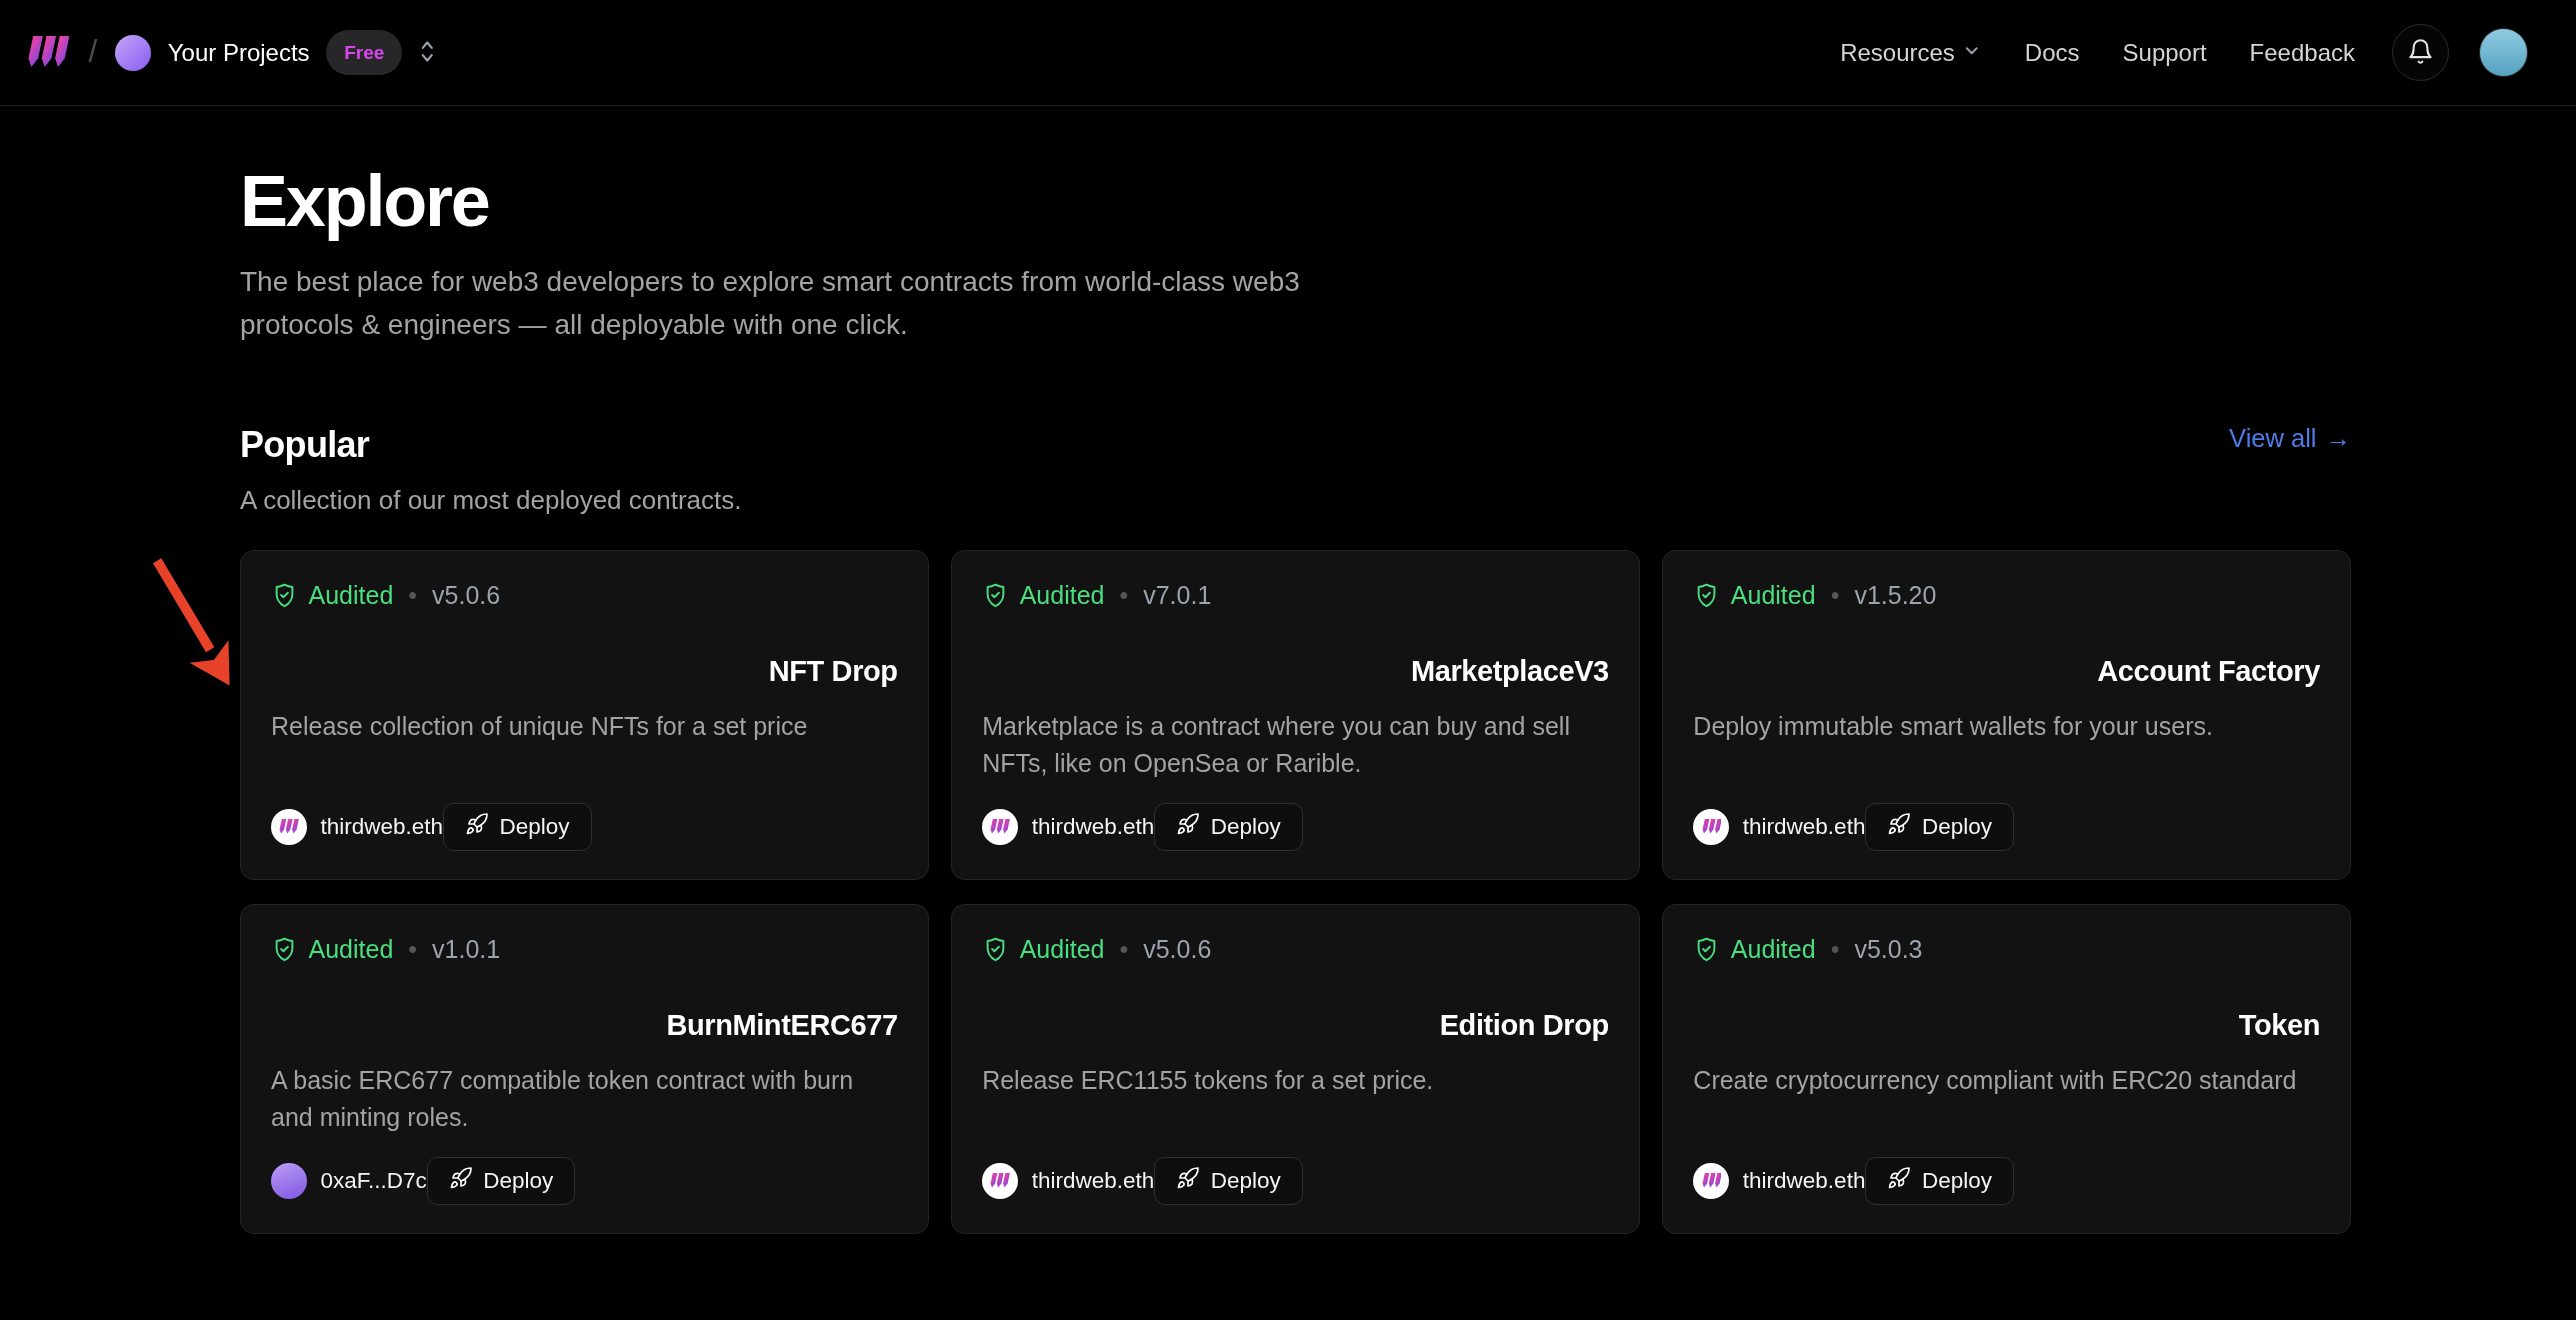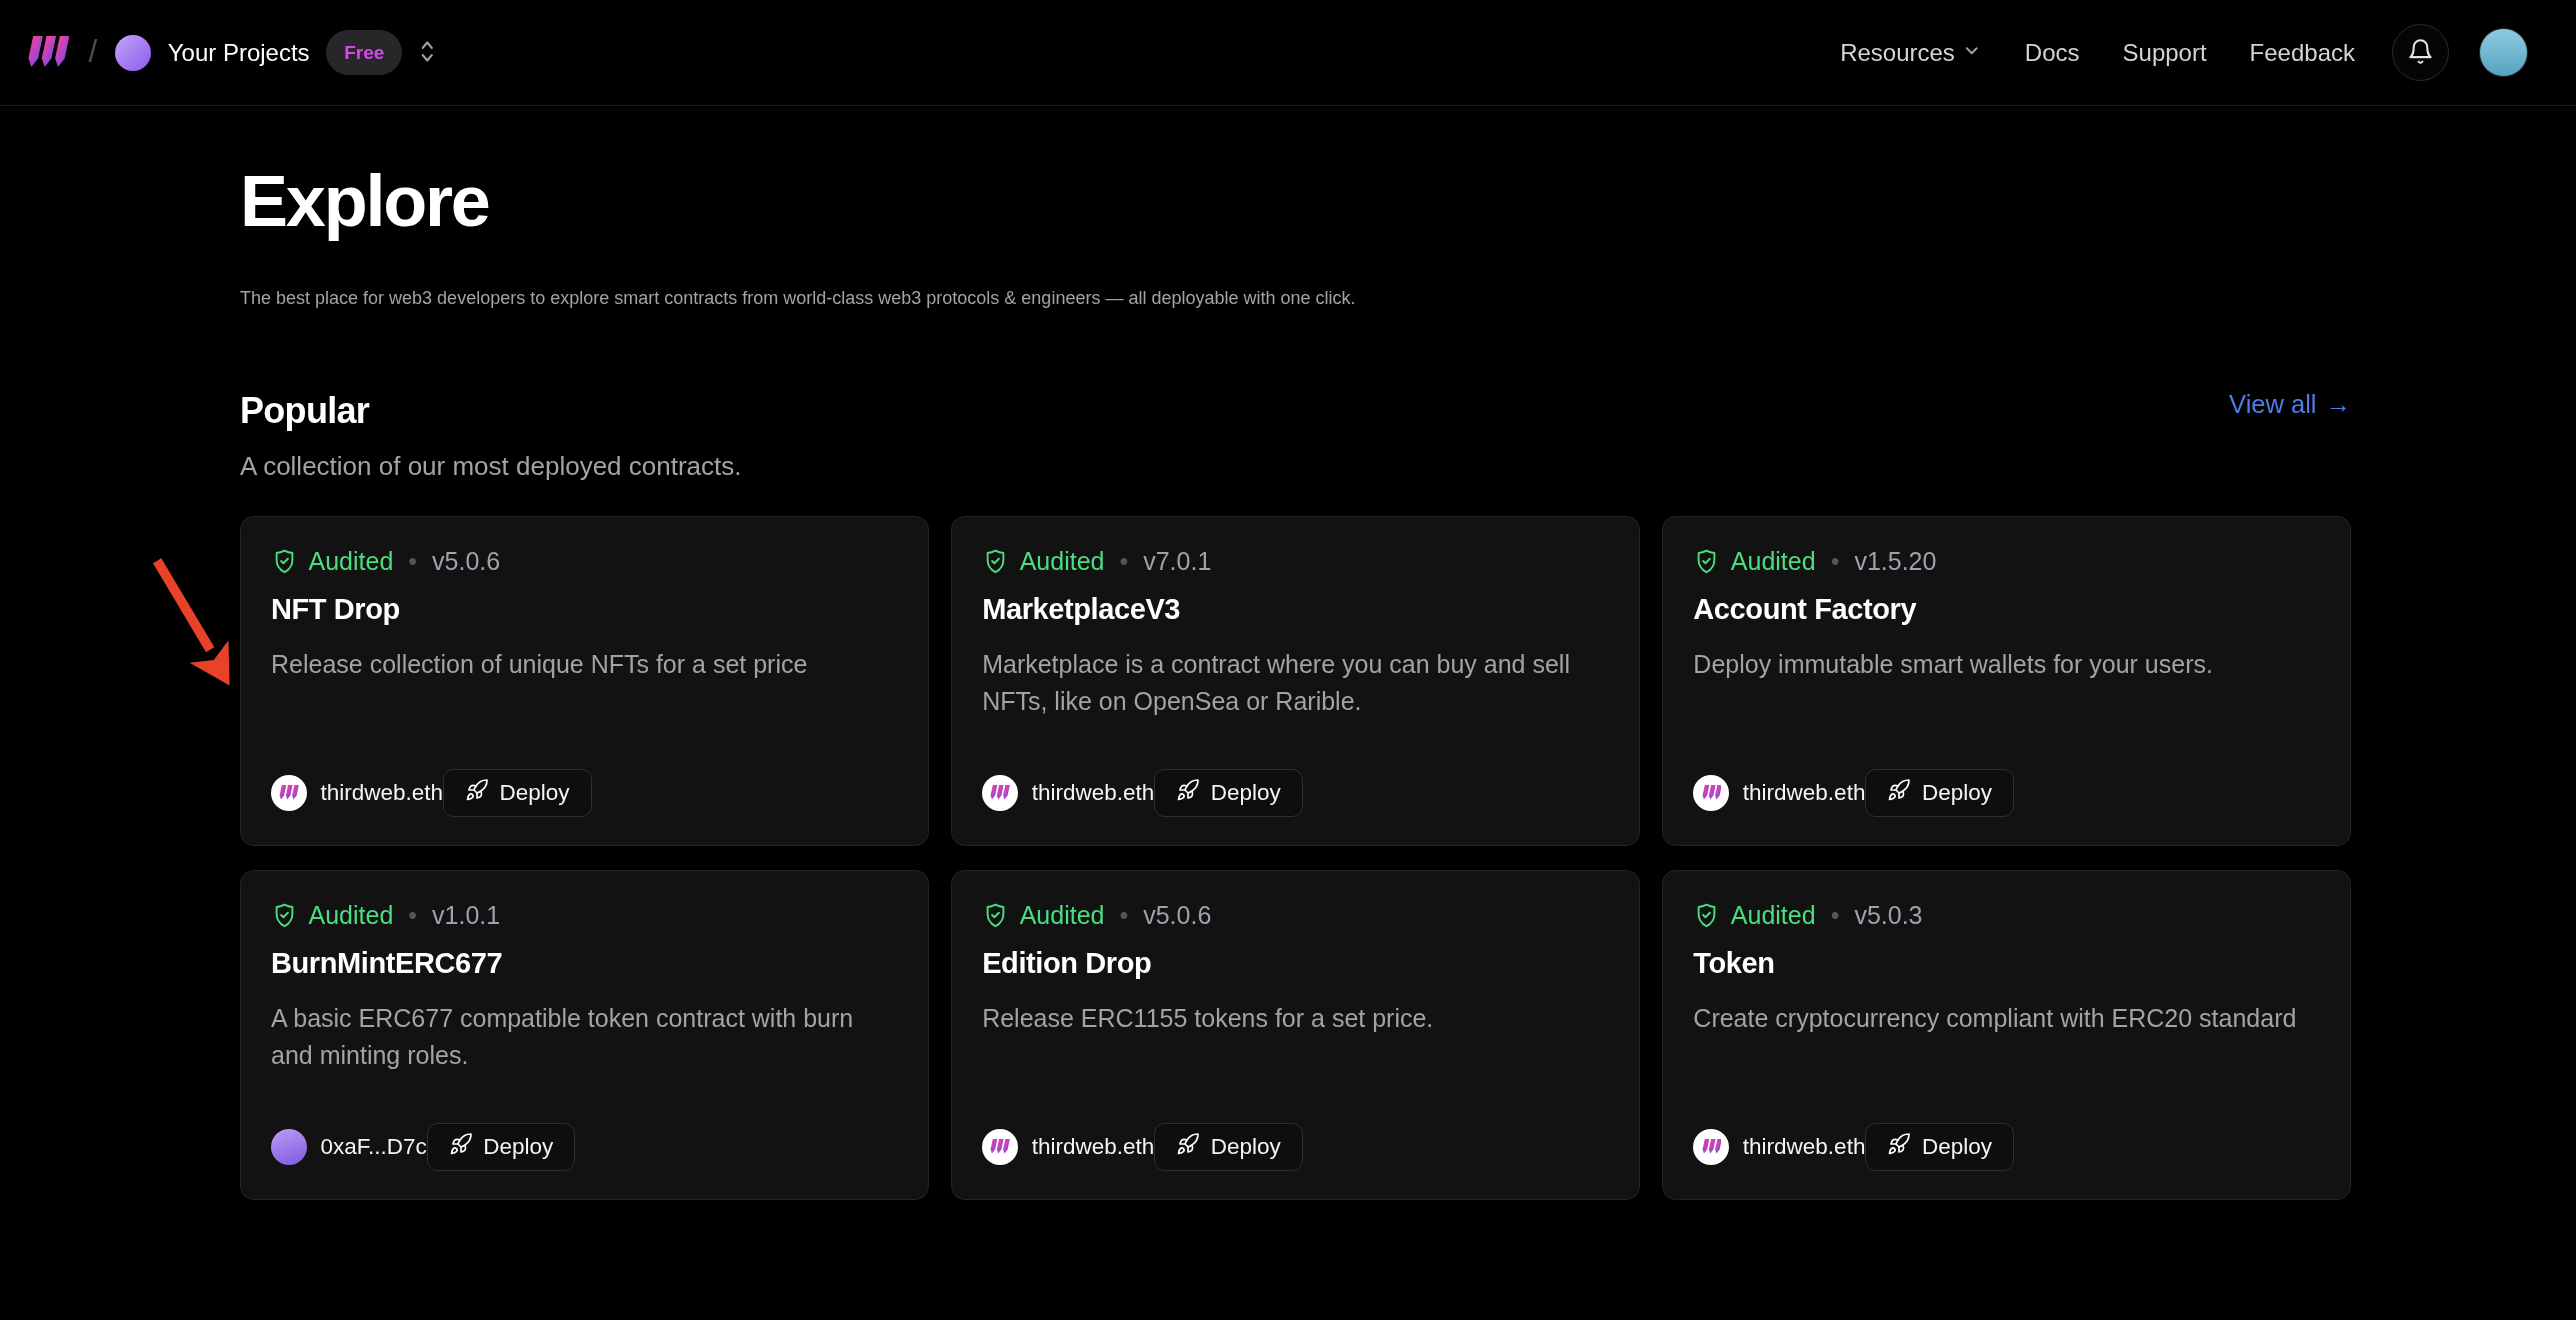--- a/index.html
+++ b/index.html
@@ -43,39 +43,39 @@
   .user-avatar {
     margin-left:30px; width:49px; height:49px; border-radius:50%;
     background:linear-gradient(180deg,#8ecbe3 0%,#57a2c0 100%);
     border:1.5px solid #2b2b2b; cursor:pointer;
   }
 
   
   .container { margin:0 225px 0 240px; width:2111px; }
   .hero-title { margin-top:54px; font-size:72px; font-weight:800; letter-spacing:-2.2px; color:#fff; }
   .hero-sub {
-    margin-top:43px; font-size:18px; line-height:1.55; color:#a3a3a3; max-width:1125px; font-weight:400;
+    margin-top:18px; font-size:28px; line-height:1.55; color:#a3a3a3; max-width:1125px; font-weight:400;
   }
 
   .section-head { margin-top:77px; display:flex; align-items:flex-start; justify-content:space-between; }
   .section-title { font-size:36px; font-weight:700; letter-spacing:-0.7px; color:#fff; }
   .view-all { font-size:25.5px; color:#4f7ce8; cursor:pointer; display:flex; align-items:center; gap:9px; }
   .section-desc { margin-top:19.5px; font-size:26px; color:#a3a3a3; }
 
   .grid { margin-top:34px; display:grid; grid-template-columns:repeat(3,1fr); gap:24px 22.5px; }
   .card {
     background:#121212; border:1.5px solid #242424; border-radius:13.5px;
     height:330px; padding:30px 30px 28.5px 30px; display:flex; flex-direction:column; cursor:pointer;
   }
   .badge-row { display:flex; align-items:center; gap:10.5px;text-align:center; }
   .badge-row .shield svg { width:27px; height:27px; display:block; }
   .audited { color:#4ade80; font-size:25px; }
   .dot { color:#555; font-size:25px; margin:0 4.5px; }
   .version { color:#9ca3af; font-size:25px; }
-  .card-title { margin-top:17px; font-size:29px; font-weight:700; color:#fff; letter-spacing:-0.4px; }
+  .card-title { margin-top:45px; font-size:29px; font-weight:700; color:#fff; letter-spacing:-0.4px;text-align:right; }
   .card-desc { margin-top:19.5px; font-size:25px; line-height:1.5; color:#a3a3a3; }
   .card-footer { margin-top:auto; display:flex; align-items:center; justify-content:flex-start; }
   .publisher { display:flex; align-items:center; gap:13.5px; }
   .pub-avatar {
     width:36px; height:36px; border-radius:50%; background:#fff;
     display:flex; align-items:center; justify-content:center; overflow:hidden; flex:0 0 auto;
   }
   .pub-avatar svg { width:19.5px; height:18px; display:block; }
   .pub-avatar.purple { background:linear-gradient(160deg,#bd9df6 0%,#7e57e0 100%); }
   .pub-name { font-size:22.5px; color:#f5f5f5; }

